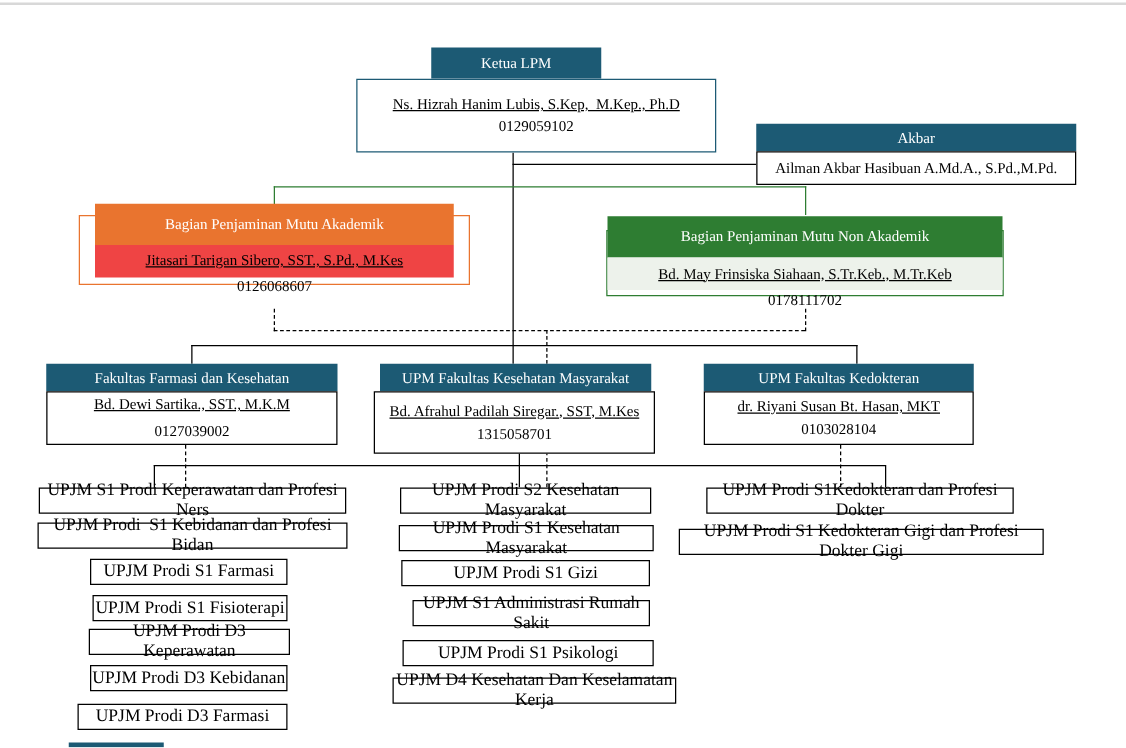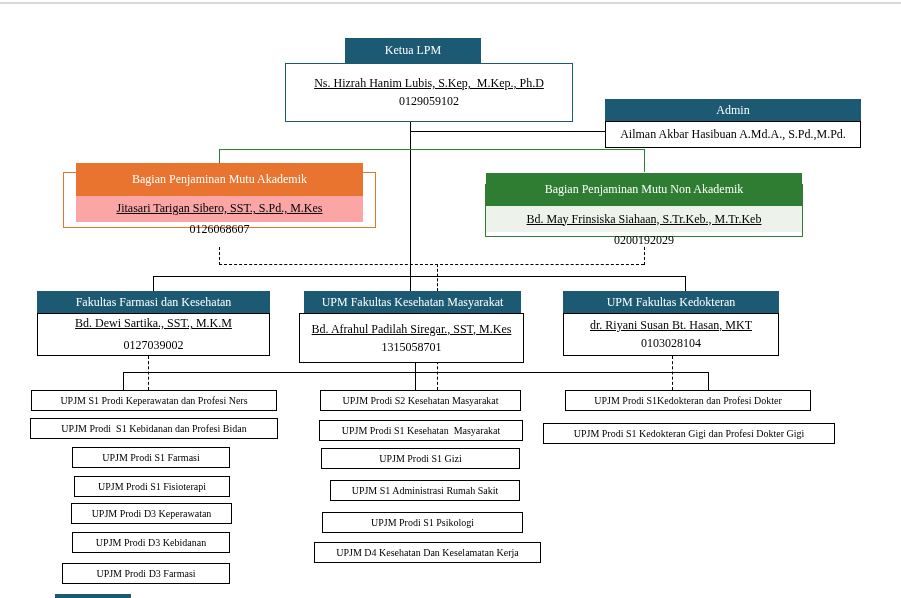--- a/index.html
+++ b/index.html
@@ -20,26 +20,26 @@
     position:absolute;box-sizing:border-box;background:#fff;border:1px solid #000;
     display:flex;flex-direction:column;align-items:center;justify-content:center;
     font-size:12px;text-align:center;
   }
   .teal-border{border:1px solid #1C5A74;}
   .orange-border{border:1px solid #E9742F;}
   .green-border{border:1px solid #2E7D32;}
   .u{text-decoration:underline;}
   .name{white-space:pre-wrap;}
   .row{width:100%;display:flex;align-items:center;justify-content:center;box-sizing:border-box;white-space:pre-wrap;}
-  .orange-tint{background:#fca5a5;}
+  .orange-tint{background:#ef4444;}
   .green-tint{background:#EDF2EB;}
   
   .leaf{
     position:absolute;box-sizing:border-box;background:#fff;border:1px solid #000;
-    display:flex;align-items:center;justify-content:center;font-size:10px;
+    display:flex;align-items:center;justify-content:center;font-size:14px;
     text-align:center;white-space:pre-wrap;
   }
   
   .hline{position:absolute;height:0;border-top:1px solid #000;}
   .vline{position:absolute;width:0;border-left:1px solid #000;}
   .dash-h{border-top-style:dashed;}
   .dash-v{border-left-style:dashed;}
   .green-line{border-color:#2E7D32;}
   .topbar{position:absolute;left:0;top:2px;width:901px;height:2px;background:#d8d8d8;}
   .bottomstrip{position:absolute;background:#1C5A74;}
@@ -75,39 +75,39 @@
   <div class="vline" style="left:415px;top:356px;height:34px"></div>
   <div class="vline dash-v" style="left:437px;top:356px;height:34px"></div>
   <div class="vline dash-v" style="left:672px;top:356px;height:34px"></div>
 
   <div class="hdr teal" style="left:345px;top:38px;width:136px;height:25px">Ketua LPM</div>
   <div class="box teal-border" style="left:285px;top:63px;width:288px;height:59px">
     <div class="name u">Ns. Hizrah Hanim Lubis, S.Kep,  M.Kep., Ph.D</div>
     <div class="name" style="margin-top:3px">0129059102</div>
   </div>
 
-  <div class="hdr teal" style="left:605px;top:99px;width:256px;height:22px">Admin</div>
+  <div class="hdr teal" style="left:605px;top:99px;width:256px;height:22px">Akbar</div>
   <div class="box" style="left:605px;top:121px;width:256px;height:27px">
     <div class="name">Ailman Akbar Hasibuan A.Md.A., S.Pd.,M.Pd.</div>
   </div>
 
   <div class="box orange-border" style="left:63px;top:172px;width:313px;height:56px;padding:12px">
     <div class="row hdr orange" style="position:static;height:33px;flex:none">Bagian Penjaminan Mutu Akademik</div>
     <div class="row orange-tint" style="height:26px;flex:none">
       <span class="name u">Jitasari Tarigan Sibero, SST., S.Pd., M.Kes</span>
     </div>
     <div class="row" style="height:16px;flex:none">0126068607</div>
   </div>
 
   <div class="box green-border" style="left:485px;top:184px;width:318px;height:53px;padding:0">
     <div class="row hdr green" style="position:static;height:33px;flex:none">Bagian Penjaminan Mutu Non Akademik</div>
     <div class="row green-tint" style="height:26px;flex:none">
       <span class="name u">Bd. May Frinsiska Siahaan, S.Tr.Keb., M.Tr.Keb</span>
     </div>
-    <div class="row" style="height:16px;flex:none">0200192029</div>
+    <div class="row" style="height:16px;flex:none">0178111702</div>
   </div>
 
   <div class="hdr teal" style="left:37px;top:291px;width:233px;height:22px">Fakultas Farmasi dan Kesehatan</div>
   <div class="box" style="left:37px;top:313px;width:233px;height:43px">
     <div class="name u">Bd. Dewi Sartika., SST., M.K.M</div>
     <div class="name" style="margin-top:7px">0127039002</div>
   </div>
 
   <div class="hdr teal" style="left:304px;top:291px;width:217px;height:22px">UPM Fakultas Kesehatan Masyarakat</div>
   <div class="box" style="left:299px;top:313px;width:225px;height:50px">

